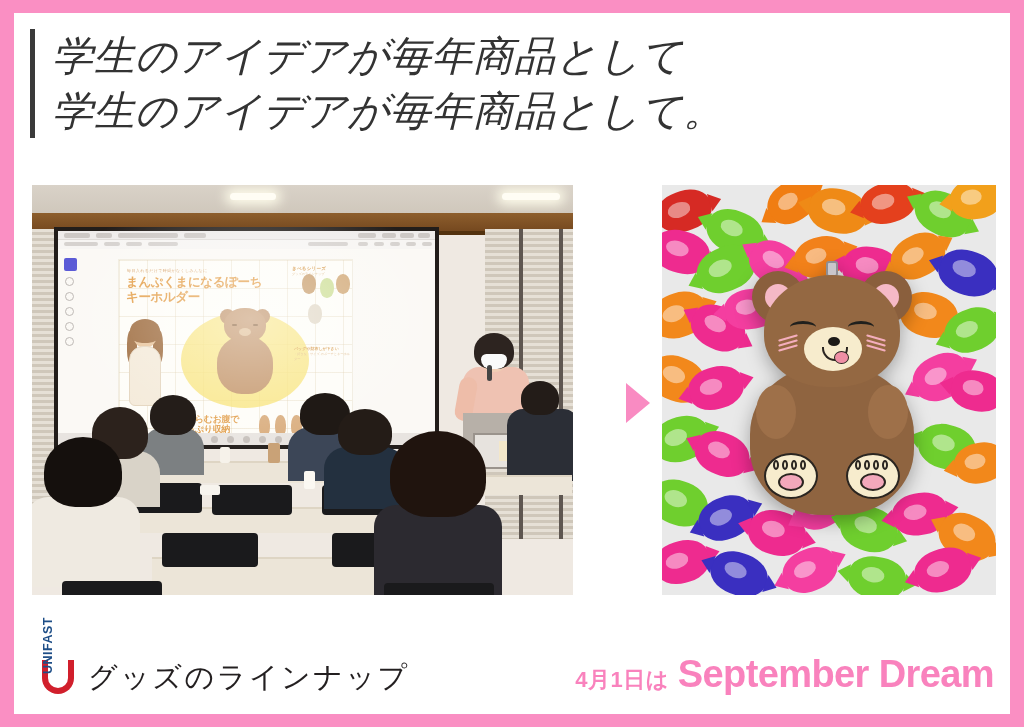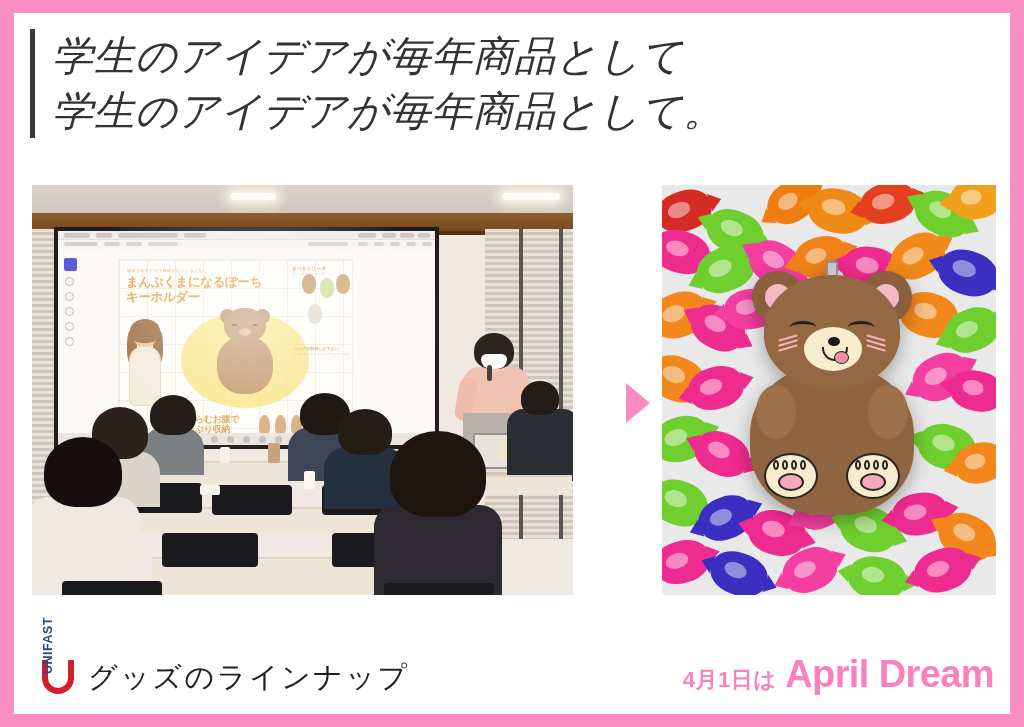--- a/index.html
+++ b/index.html
@@ -925,18 +925,18 @@
       <div class="brand">
         <div class="logo-mark">
           <div class="logo-u"></div>
           <div class="logo-word">UNIFAST</div>
         </div>
         <div class="brand-tag">グッズのラインナップ</div>
       </div>
 
       <div class="april">
         <span class="april-date">4月1日は</span>
-        <span class="april-brand">April Dream</span>
+        <span class="april-brand">September Dream</span>
       </div>
     </div>
 
   </div>
 </div>
 
 </body></html>

